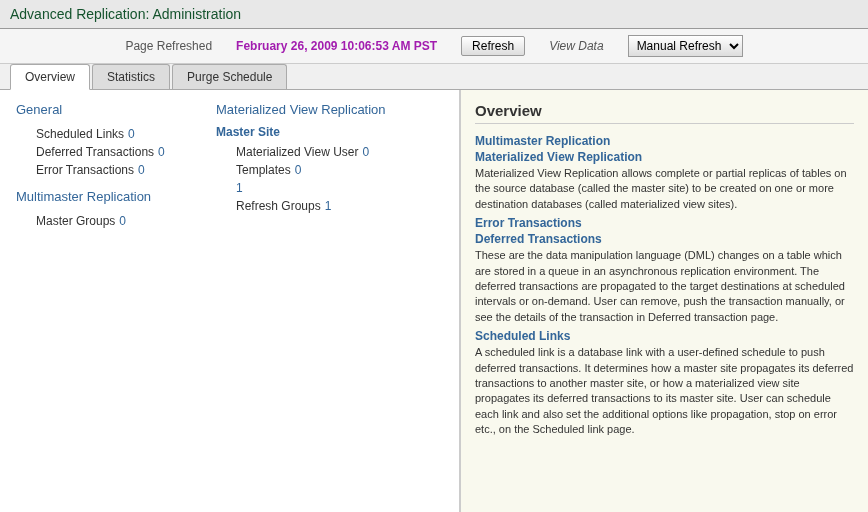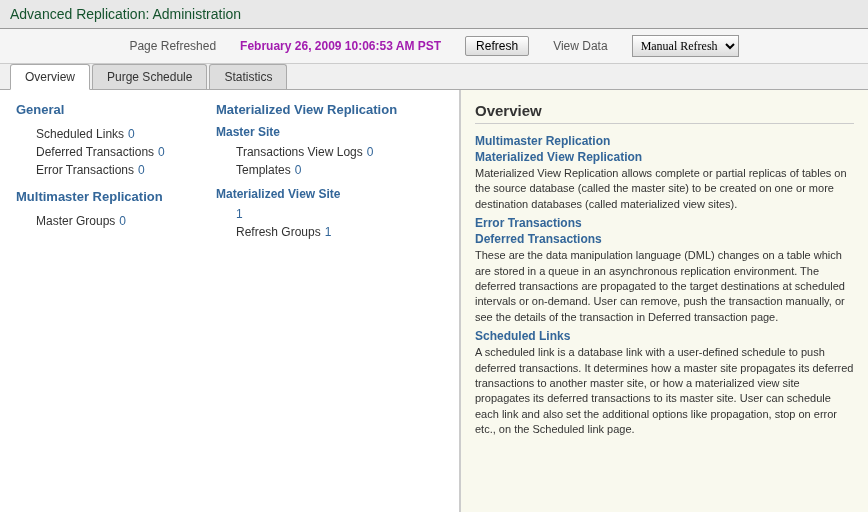--- a/index.html
+++ b/index.html
@@ -45,28 +45,28 @@
     #topbar .refresh-btn {
       border: 1px solid #999;
       background: linear-gradient(to bottom, #fff, #ddd);
       padding: 2px 10px;
       cursor: pointer;
       font-size: 12px;
       border-radius: 2px;
     }
     #topbar .view-data-label {
       color: #555;
+      font-style: italic;
     }
     #topbar .manual-refresh-select {
       border: 1px solid #999;
       background: linear-gradient(to bottom, #fff, #ddd);
       padding: 2px 4px;
       font-size: 12px;
       cursor: pointer;
-      font-family: Liberation Serif, serif;
     }
 
     
     #tabs {
       background: #f0f0f0;
       border-bottom: 1px solid #aaa;
       display: flex;
       align-items: flex-end;
       padding: 0 10px;
     }
@@ -96,21 +96,21 @@
     
     #left-panel {
       width: 460px;
       padding: 12px 16px;
       border-right: 1px solid #ccc;
       overflow-y: auto;
     }
 
     .section-title {
       color: #336699;
-      font-weight: bold;
+      font-weight: normal;
       font-size: 13px;
       margin-bottom: 8px;
       margin-top: 10px;
     }
     .section-title:first-child {
       margin-top: 0;
     }
 
     .left-columns {
       display: flex;
@@ -200,24 +200,24 @@
   <select class="manual-refresh-select">
     <option>Manual Refresh</option>
   </select>
 </div>
 
 <div id="tabs">
   <div class="tab active">
     <span>Overview</span>
   </div>
   <div class="tab">
+    <span>Statistics</span>
+  </div>
+  <div class="tab">
     <span>Purge Schedule</span>
-  </div>
-  <div class="tab">
-    <span>Statistics</span>
   </div>
 </div>
 
 <div id="content">
 
   <div id="left-panel">
     <div class="left-columns">
 
       <div class="left-col">
         <div class="section-title">General</div>
@@ -239,29 +239,28 @@
           <span class="item-label">Master Groups</span>
           <a class="item-link">0</a>
         </div>
       </div>
 
       <div class="left-col">
         <div class="section-title">Materialized View Replication</div>
 
         <div class="subsection-title">Master Site</div>
         <div class="item-row">
-          <span class="item-label">Transactions View Logs</span>
+          <span class="item-label">Materialized View User</span>
           <a class="item-link">0</a>
         </div>
         <div class="item-row">
           <span class="item-label">Templates</span>
           <a class="item-link">0</a>
         </div>
 
-        <div class="subsection-title">Materialized View Site</div>
         <div class="item-row">
           <a class="item-link">1</a>
         </div>
         <div class="item-row">
           <span class="item-label">Refresh Groups</span>
           <a class="item-link">1</a>
         </div>
       </div>
     </div>
   </div>

